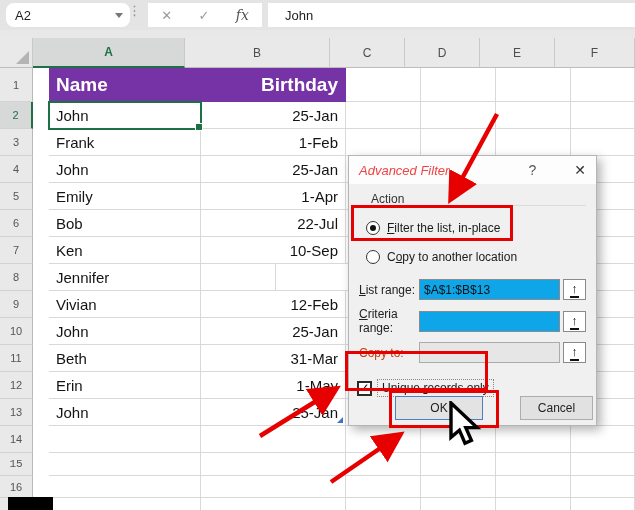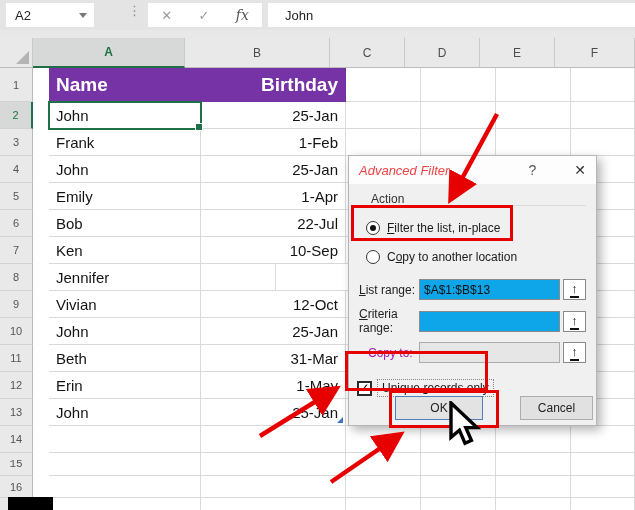--- a/index.html
+++ b/index.html
@@ -1,21 +1,21 @@
 <!DOCTYPE html>
 <html><head>
 <meta charset="utf-8">
 <style>
   * { margin:0; padding:0; box-sizing:border-box; }
   html,body { width:635px; height:510px; overflow:hidden; font-family:"Liberation Sans", sans-serif; background:#fff; }
   #stage { position:relative; width:635px; height:510px; background:#e5e5e5; }
 
   
   .topbar { position:absolute; top:0; left:0; right:0; height:30px; background:#e4e4e4; z-index:5; }
-  .namebox { position:absolute; left:6px; top:3px; width:88px; height:24px; background:#fff; display:flex; align-items:center; padding-left:9px; font-size:13px; color:#222; }
+  .namebox { position:absolute; left:6px; top:3px; width:124px; height:24px; background:#fff; display:flex; align-items:center; padding-left:9px; font-size:13px; color:#222;border-radius:8px; }
   .nb-caret { position:absolute; right:7px; top:10px; width:0; height:0; border-left:4px solid transparent; border-right:4px solid transparent; border-top:5px solid #777; }
   .dots { position:absolute; left:128px; top:7px; color:#8a8a8a; font-size:13px; letter-spacing:0; line-height:8px; }
   .fbtns { position:absolute; left:148px; top:3px; width:114px; height:24px; background:#fff; display:flex; align-items:center; justify-content:space-around; }
   .fb-x { color:#9a9a9a; font-size:13px; }
   .fb-check { color:#9a9a9a; font-size:13px; }
   .fb-fx { color:#555; font-size:14px; font-family:"DejaVu Serif", serif; font-style:italic; }
   .fbar { position:absolute; left:268px; top:3px; right:0; height:24px; background:#fff; display:flex; align-items:center; padding-left:17px; font-size:13px; color:#222; }
 
   
   .sheet { position:absolute; top:30px; left:0; right:0; bottom:0; background:#e8e8e8; }
@@ -55,21 +55,21 @@
   .dlg-close { color:#333; font-size:14px; }
   .dlg-body { position:relative; padding:8px 10px 0 10px; height:243px; }
   .grouphead { display:flex; align-items:flex-end; color:#333;margin-left:12px; }
   .gline { flex:1; height:1px; background:#dcdcdc; margin-left:8px; }
   .radio-row { display:flex; align-items:center; margin:13px 0 11px 7px; height:18px; }
   .radio-row.second { margin-top:9px; }
   .radio { width:14px; height:14px; border:1px solid #333; border-radius:50%; background:#fff; margin-right:7px; position:relative; flex:none; }
   .radio.checked::after { content:""; position:absolute; left:3px; top:3px; width:6px; height:6px; border-radius:50%; background:#111; }
   .fields { margin-top:13px; display:grid; grid-template-columns:1fr 141px 23px; column-gap:3px; row-gap:7px; align-items:center; }
   .flabel { color:#222; }
-  .flabel.disabled { color:#a21caf;margin-left:9px; }
+  .flabel.disabled { color:#c2410c; }
   .txt { height:21px; border:1px solid #8a8a8a; background:#0ea5e9; font-family:"Liberation Sans", sans-serif; font-size:12px; padding:0 4px; width:100%; color:#111; }
   .txt:disabled, .txt.disabled { background:#e6e6e6; border-color:#ababab; }
   .picker { height:21px; width:23px; border:1px solid #8a8a8a; background:#fff; display:flex; align-items:flex-start; justify-content:center; }
   .picker .arr { font-size:13px; font-weight:bold; color:#111; line-height:15px; border-bottom:2px solid #111; padding:0 1px; margin-top:1px; }
   .checkrow { display:flex; align-items:center; margin:16px 0 0 -2px; }
   .cbox { width:15px; height:15px; border:2px solid #2b2b2b; background:#fff; display:flex; align-items:center; justify-content:center; font-size:12px; color:#111; line-height:1; flex:none; }
   .clabel { margin-left:5px; border:1px dotted #888; padding:1px 4px; }
   .btn { position:absolute; height:24px; background:#e1e1e1; border:1px solid #adadad; font-family:"Liberation Sans", sans-serif; font-size:12px; color:#222; display:flex; align-items:center; justify-content:center; }
   .btn-ok { left:46px; bottom:7px; width:88px; border:1px solid #4f7fbf; background:#e3e3e3; }
   .btn-cancel { right:3px; bottom:7px; width:73px; }
@@ -184,21 +184,21 @@
       <div class="c-rn">8</div>
       <div class="cell c-a">Jennifer</div>
       <div class="cell c-x"></div>
       <div class="cell c-x"></div>
       <div class="cell c-x"></div>
       <div class="cell c-last"></div>
     </div>
         <div class="row row-n9">
       <div class="c-rn">9</div>
       <div class="cell c-a">Vivian</div>
-      <div class="cell c-b">12-Oct</div>
+      <div class="cell c-b">12-Feb</div>
       <div class="cell c-x"></div>
       <div class="cell c-x"></div>
       <div class="cell c-x"></div>
       <div class="cell c-last"></div>
     </div>
         <div class="row row-n10">
       <div class="c-rn">10</div>
       <div class="cell c-a">John</div>
       <div class="cell c-b">25-Jan</div>
       <div class="cell c-x"></div>

